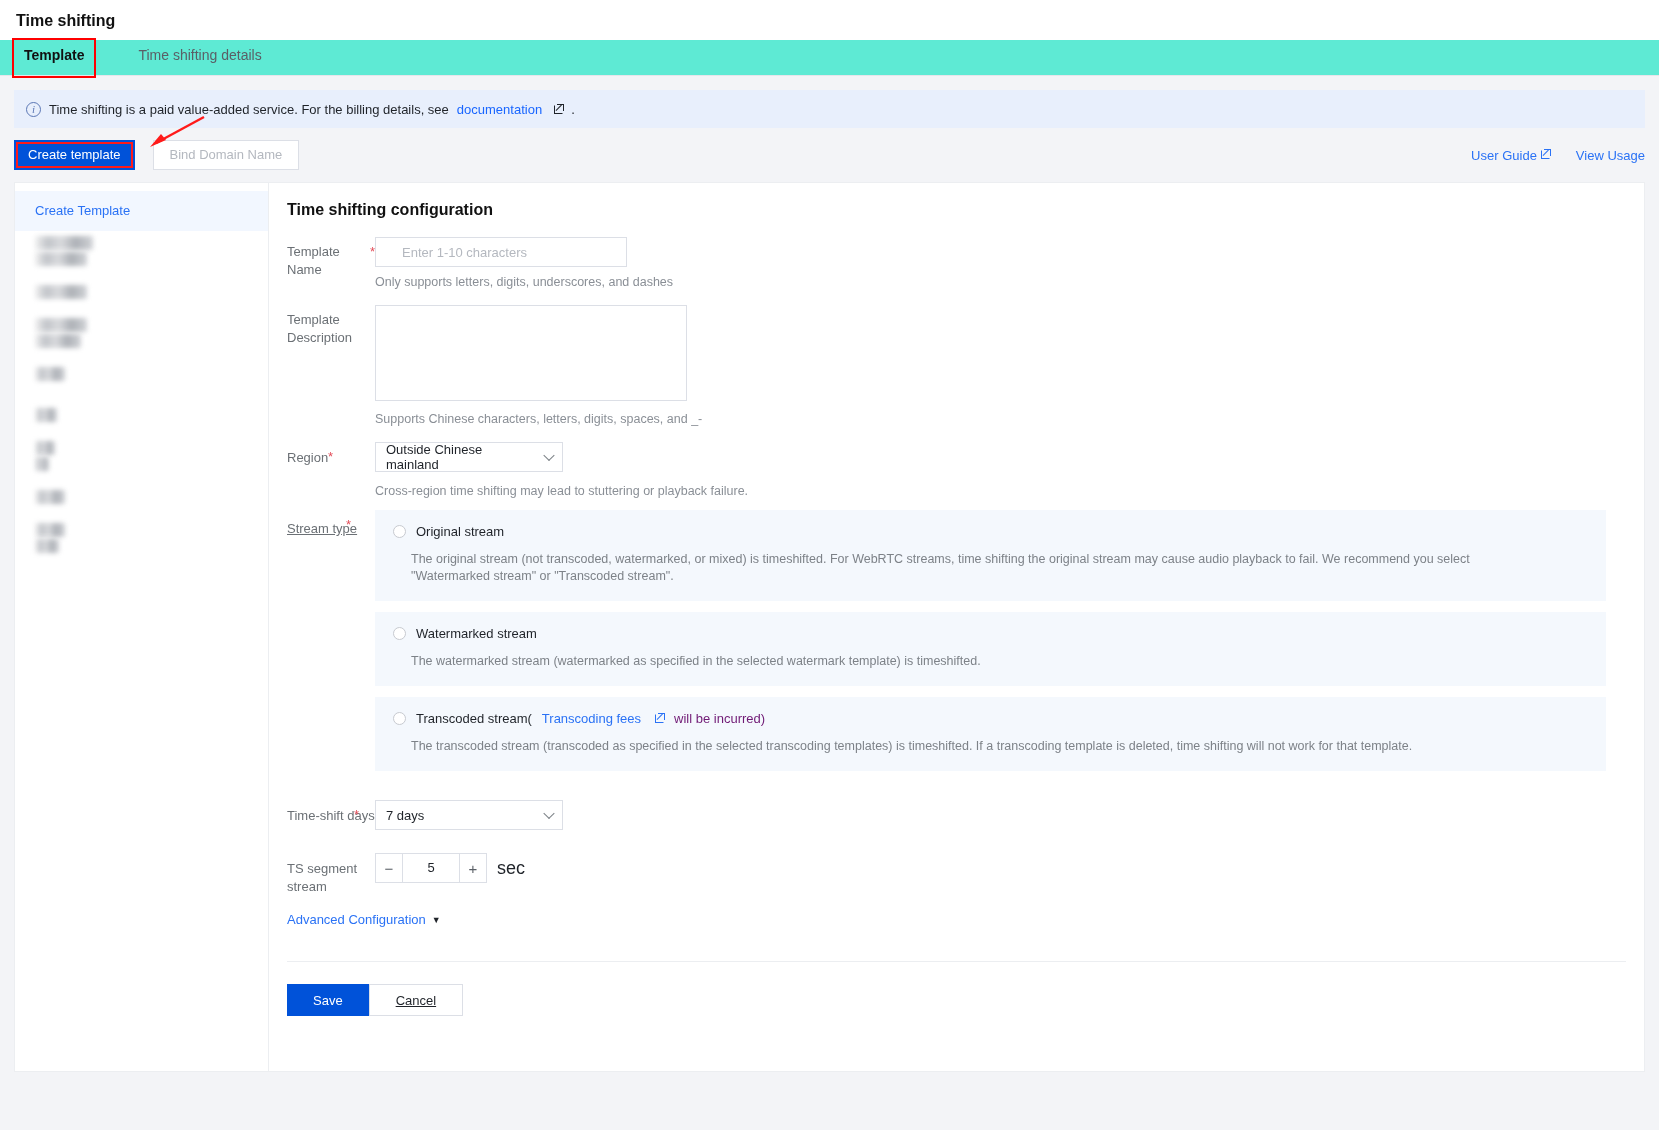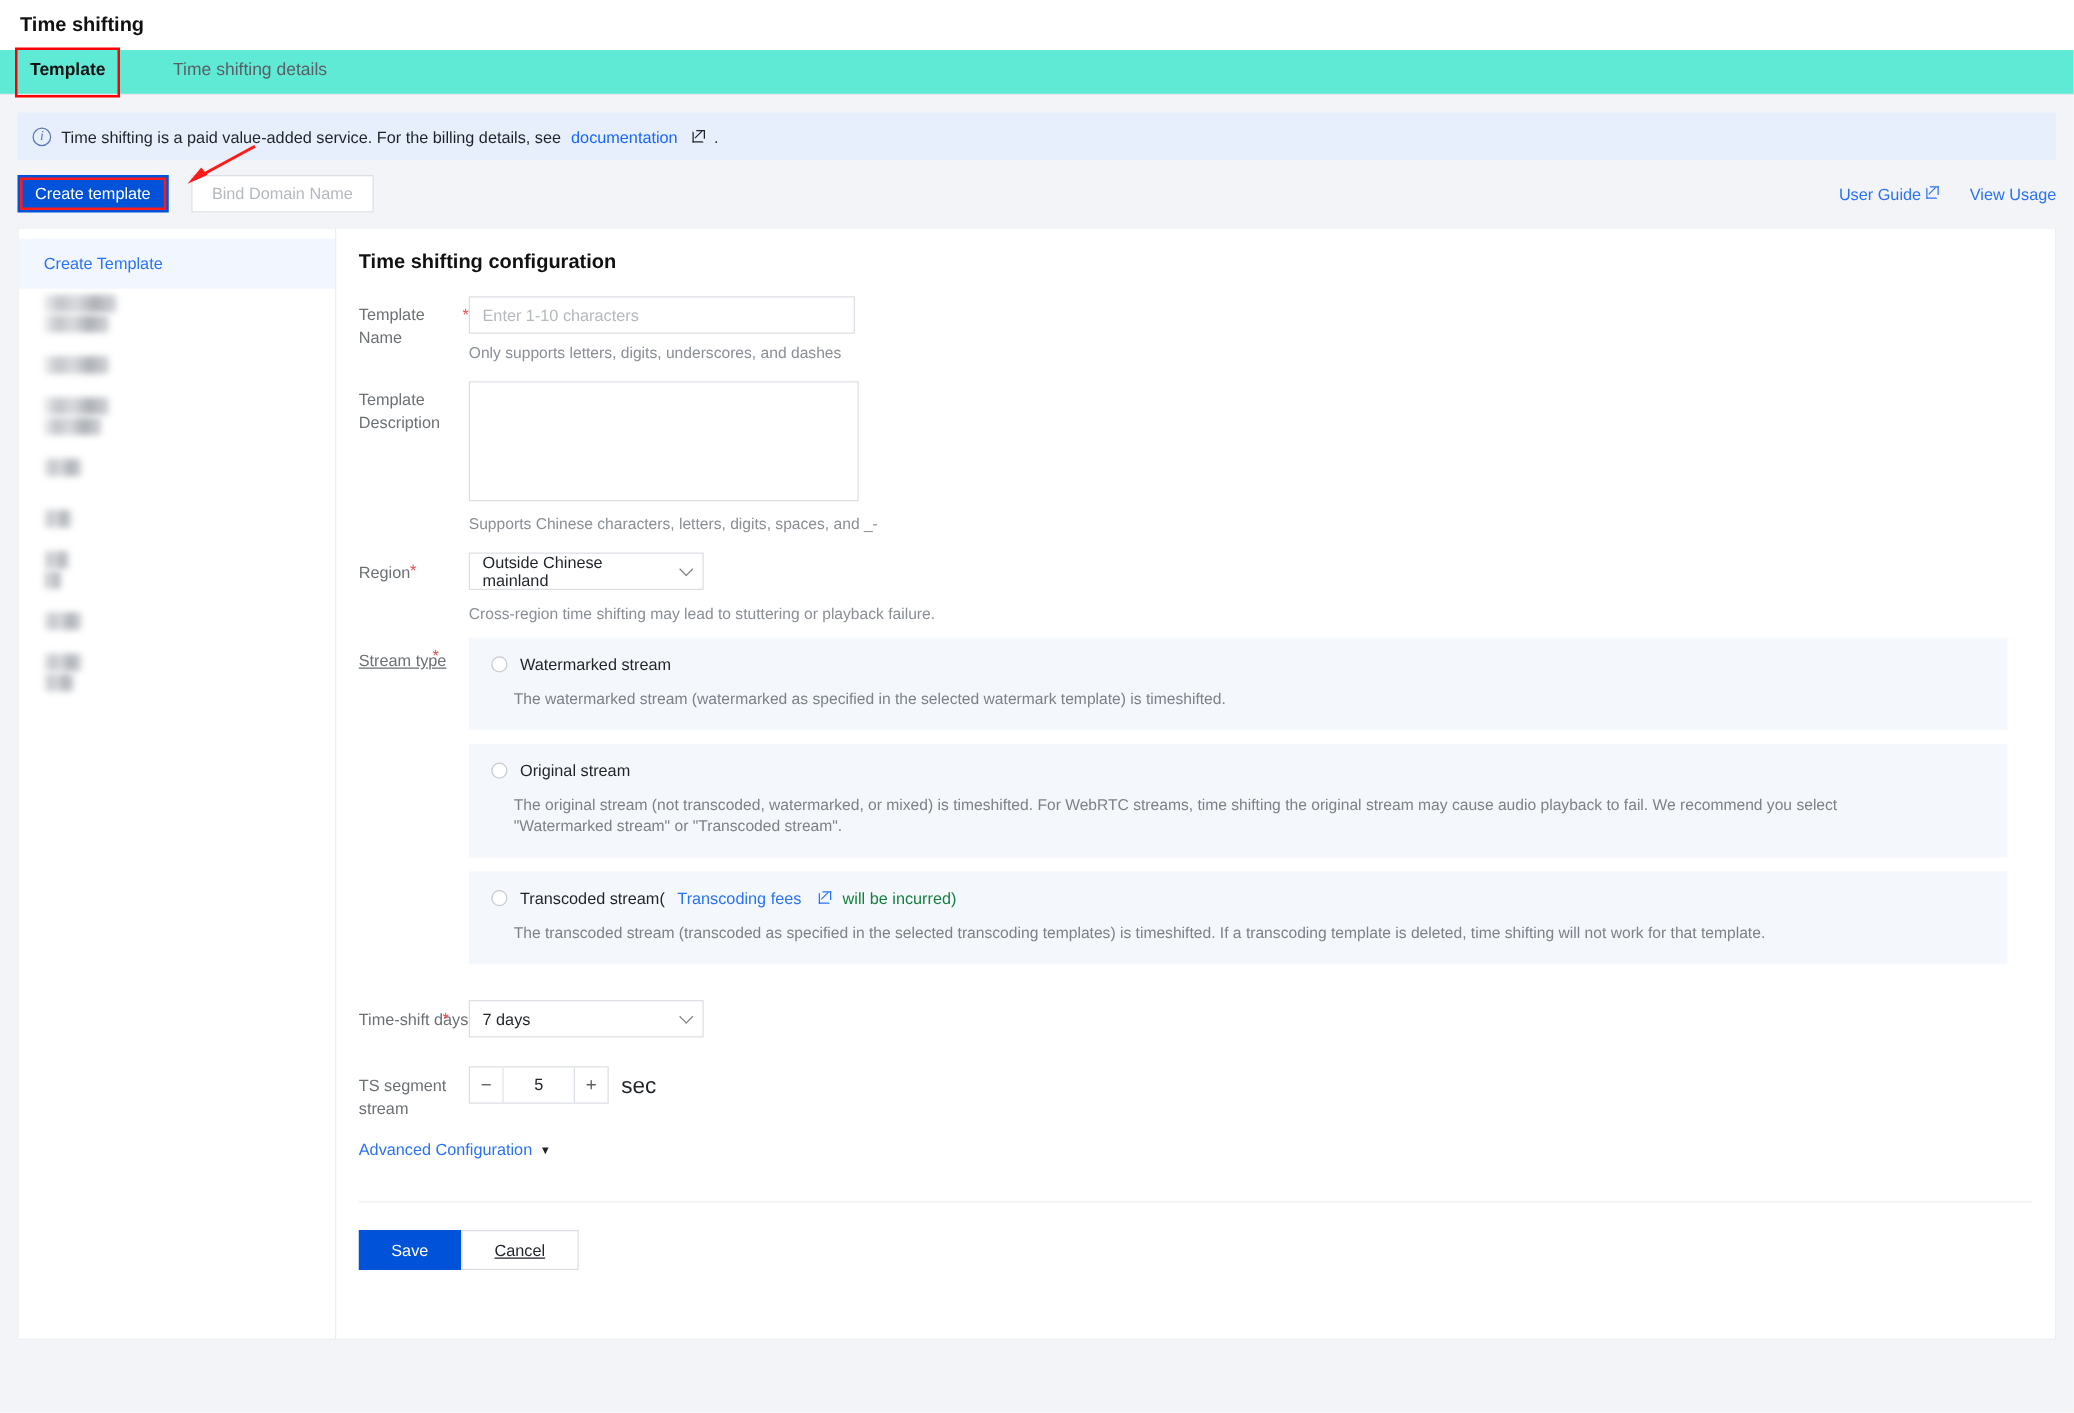--- a/index.html
+++ b/index.html
@@ -84,22 +84,22 @@
 
   .form-row { display:flex; padding:0 0 0 18px; margin-bottom:2px; }
   .label {
     width:88px; flex:none; color:#6b7075; font-size:13px; line-height:18px;
     padding-top:6px; position:relative;
   }
   .label .req { color:#e34d59; position:absolute; right:0; top:6px; }
   .field { flex:1; }
 
   .input-text {
-    width:309px; height:30px; border:1px solid #dcdfe6; background:#fff;
-    font-size:13px; font-family:inherit; padding:0 10px; color:#1f2329; outline:none;
+    width:252px; height:30px; border:1px solid #dcdfe6; background:#fff;
+    font-size:13px; font-family:inherit; padding:0 26px; color:#1f2329; outline:none;
   }
   .input-text::placeholder { color:#b4b8bf; }
   .textarea {
     width:312px; height:96px; border:1px solid #dcdfe6; background:#fff;
     font-size:13px; font-family:inherit; padding:6px 10px; resize:none; outline:none;
   }
   .hint { font-size:12.5px; color:#8a8f96; margin:8px 0 14px 0; }
 
   .select {
     width:188px; height:30px; border:1px solid #dcdfe6; background:#fff;
@@ -118,21 +118,21 @@
   .radio {
     width:13px; height:13px; border-radius:50%; border:1.3px solid #c7cad0;
     background:#fff; flex:none; cursor:pointer;
   }
   .radio-label { font-size:13px; color:#1f2329; }
   .card-desc {
     font-size:12.5px; color:#7d8288; line-height:17px;
     padding:12px 24px 0 36px; max-width:1120px;
   }
   .fees-link { color:#2a72f5; text-decoration:none; cursor:pointer; }
-  .fees-tail { color:#15803d; }
+  .fees-tail { color:#701a75; }
 
   
   .stepper { display:flex; align-items:center; }
   .step-btn {
     width:28px; height:30px; border:1px solid #dcdfe6; background:#fff;
     display:flex; align-items:center; justify-content:center;
     font-size:15px; color:#5a5f66; cursor:pointer; font-family:inherit;
   }
   .step-val {
     width:56px; height:30px; border-top:1px solid #dcdfe6; border-bottom:1px solid #dcdfe6;
@@ -292,31 +292,31 @@
     <div class="form-row">
       <div class="label" style="padding-top:10px;text-decoration:underline;">
         <span>Stream type</span>
         <span class="req" style="right:24px;top:6px;">*</span>
       </div>
       <div class="field" style="padding-right:38px;">
 
         <div class="stream-card">
           <div class="radio-line">
             <span class="radio"></span>
-            <span class="radio-label">Watermarked stream</span>
-          </div>
-          <div class="card-desc">The watermarked stream (watermarked as specified in the selected watermark template) is timeshifted.</div>
+            <span class="radio-label">Original stream</span>
+          </div>
+          <div class="card-desc">The original stream (not transcoded, watermarked, or mixed) is timeshifted. For WebRTC streams, time shifting the original stream may cause audio playback to fail. We recommend you select "Watermarked stream" or "Transcoded stream".</div>
         </div>
 
         <div class="stream-card">
           <div class="radio-line">
             <span class="radio"></span>
-            <span class="radio-label">Original stream</span>
-          </div>
-          <div class="card-desc">The original stream (not transcoded, watermarked, or mixed) is timeshifted. For WebRTC streams, time shifting the original stream may cause audio playback to fail. We recommend you select "Watermarked stream" or "Transcoded stream".</div>
+            <span class="radio-label">Watermarked stream</span>
+          </div>
+          <div class="card-desc">The watermarked stream (watermarked as specified in the selected watermark template) is timeshifted.</div>
         </div>
 
         <div class="stream-card">
           <div class="radio-line">
             <span class="radio"></span>
             <span class="radio-label">Transcoded stream(</span>
               <a class="fees-link" href="#"><span>Transcoding fees</span></a>
               <span class="ext" style="color:#2a72f5;"></span>
             <span class="fees-tail">will be incurred)</span>
           </div>

